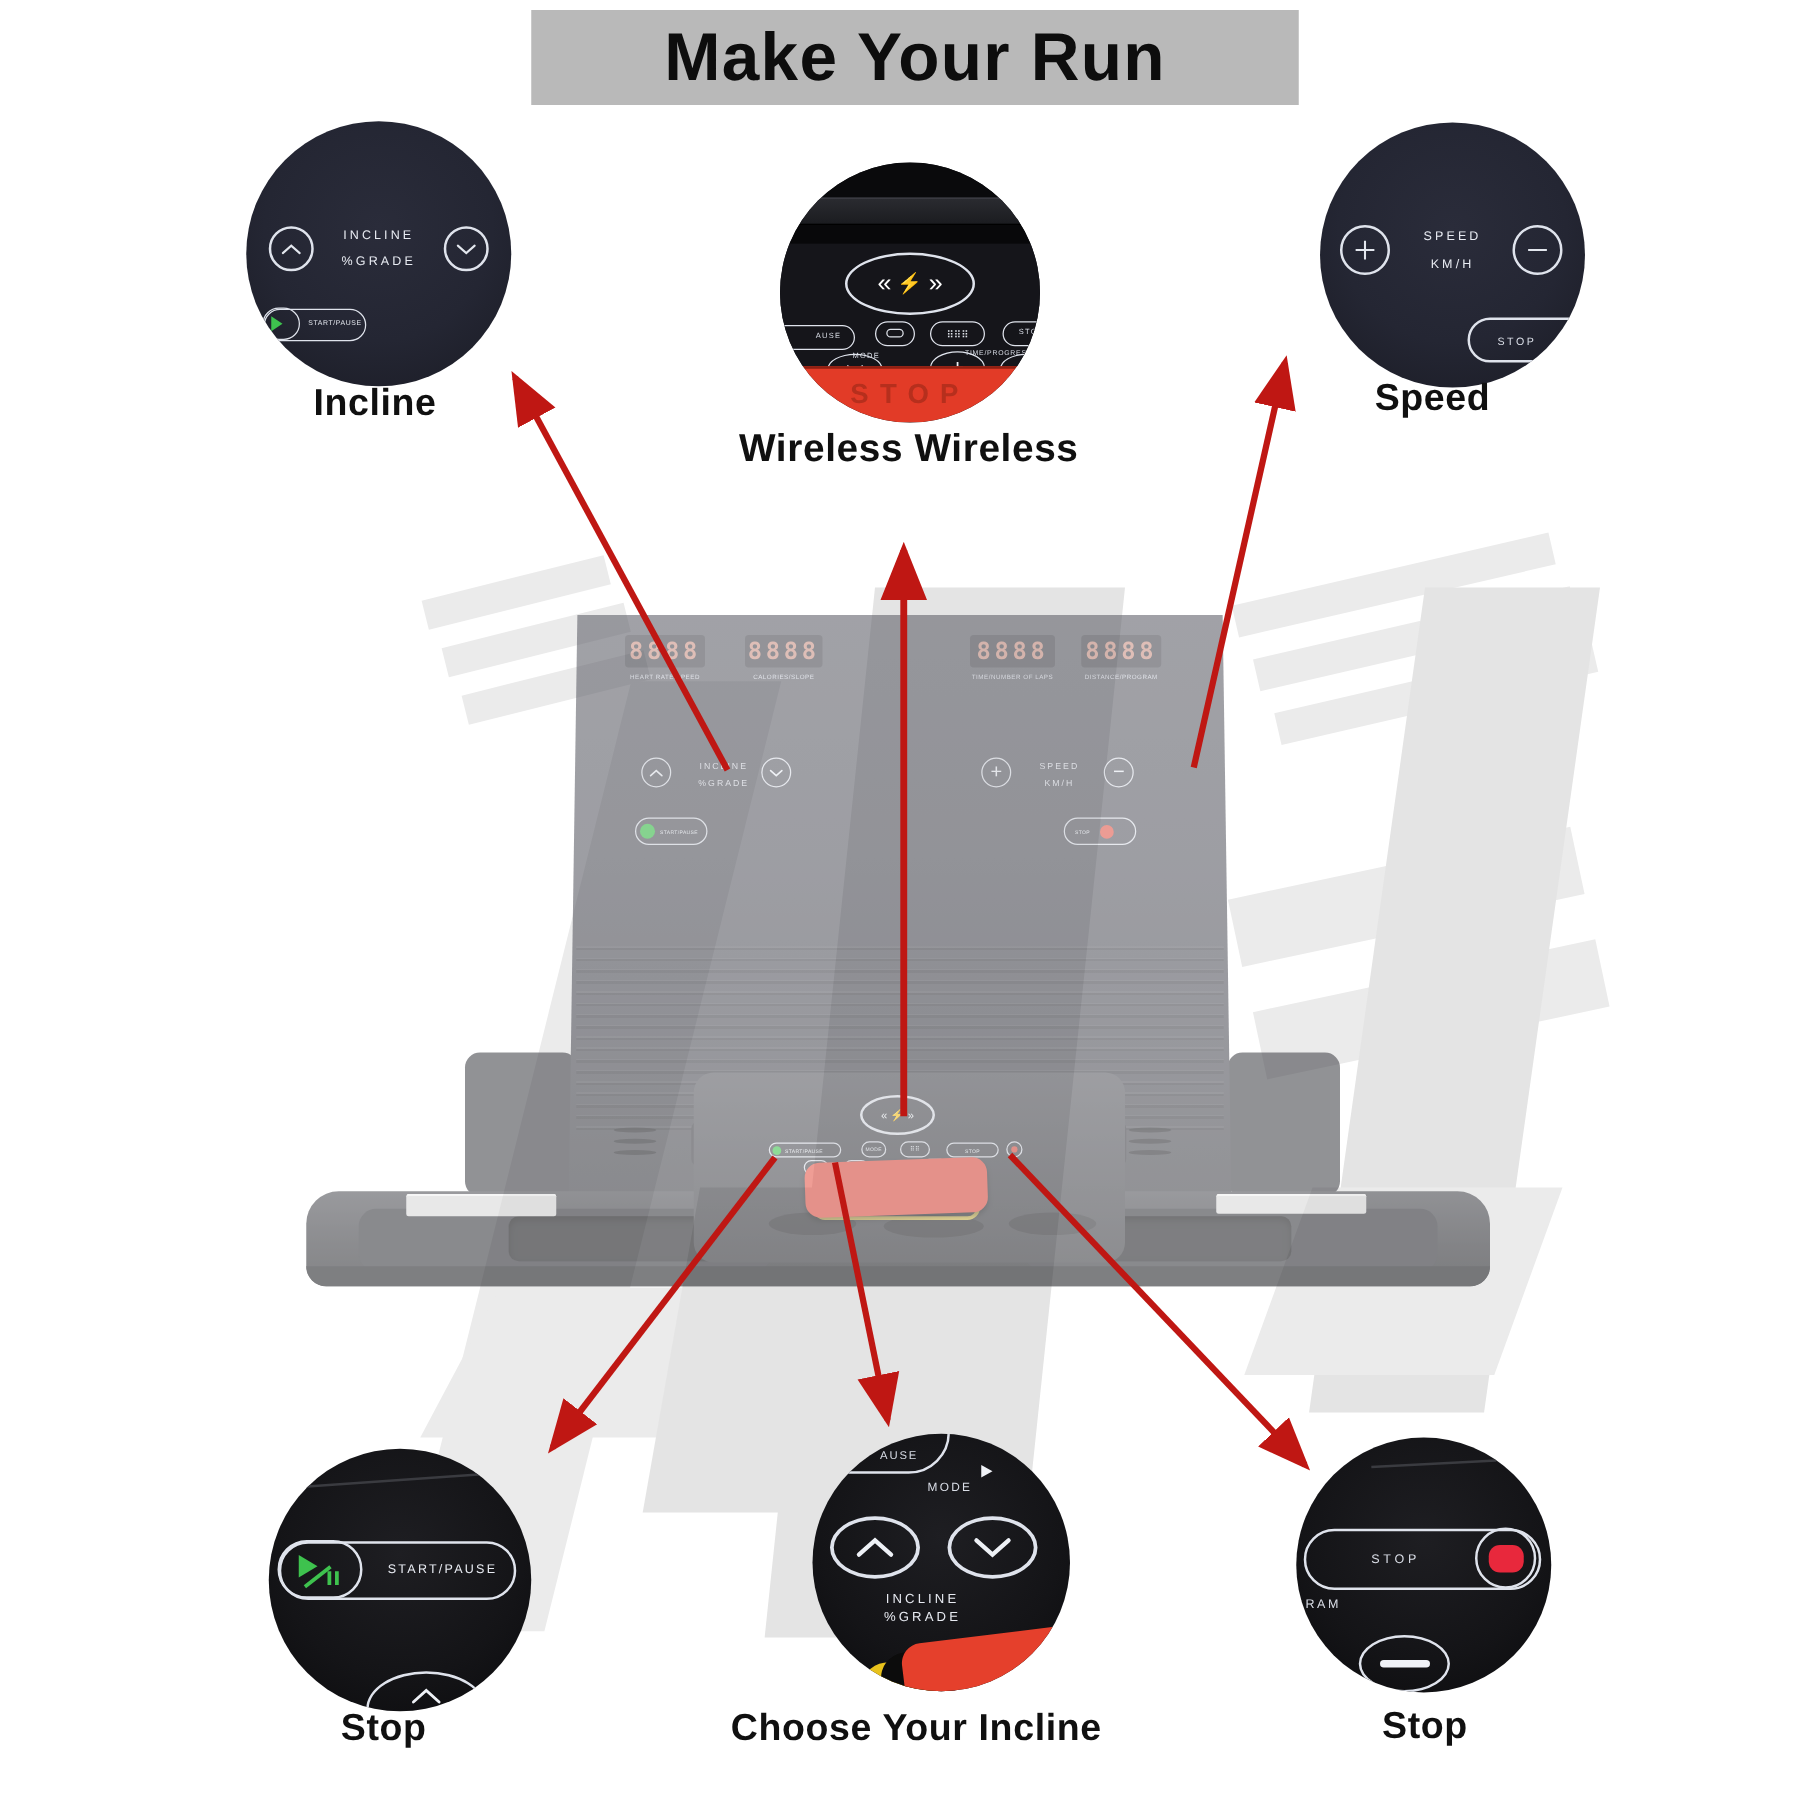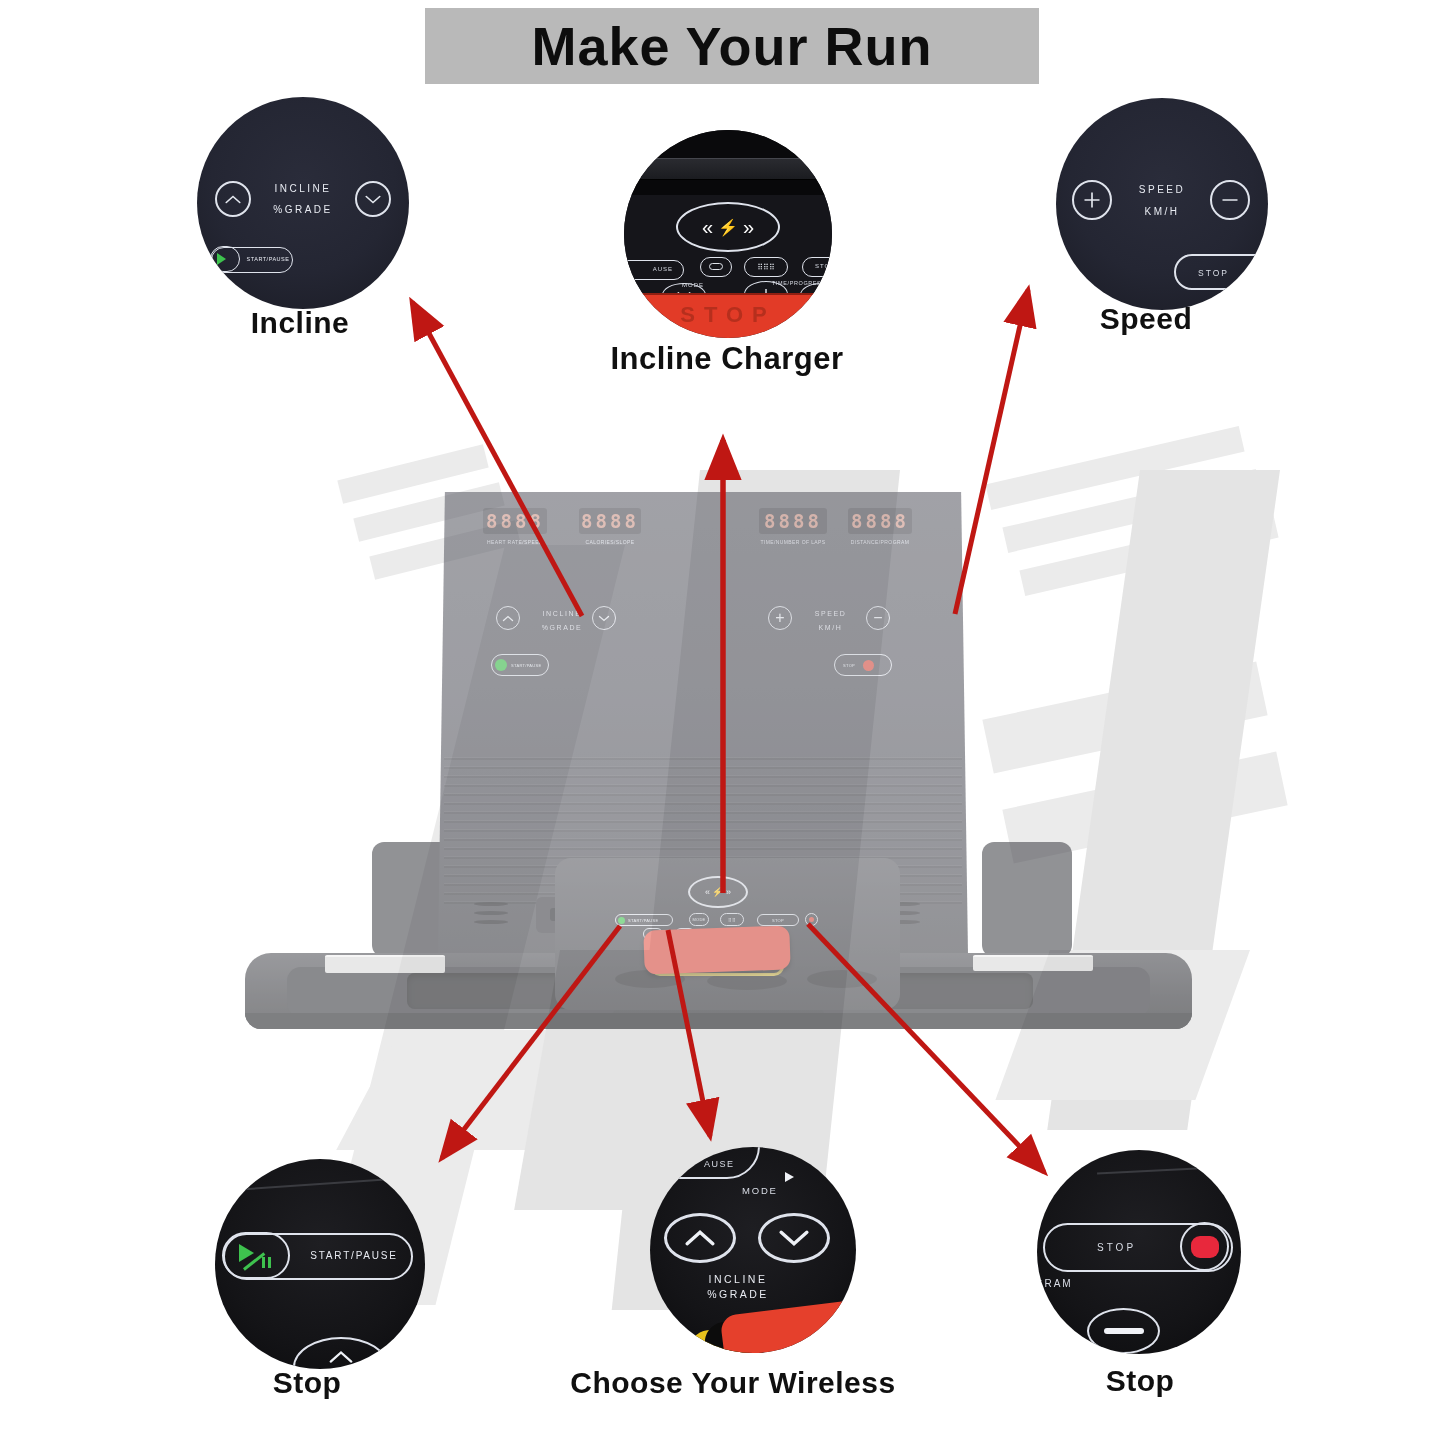--- a/index.html
+++ b/index.html
@@ -19,21 +19,21 @@
   .wm{position:absolute;background:var(--watermark-gray);z-index:1;}
   .wm.d{background:#e4e4e4;}
 
   
   .titlebar{left:425px;top:8px;width:614px;height:76px;background:var(--title-bar-bg);
     z-index:8;display:flex;align-items:center;justify-content:center;}
   .titlebar span{font-size:54px;font-weight:bold;letter-spacing:1px;color:var(--title-text);}
 
   
   .console{left:0;top:0;width:1445px;height:1445px;z-index:2;opacity:.58;}
-  .panel{left:438px;top:492px;width:530px;height:462px;
+  .panel{left:455px;top:492px;width:530px;height:462px;
     background:linear-gradient(180deg,#5e5f68 0%,#585962 42%,#50515a 70%,#45464c 100%);
     clip-path:polygon(1.3% 0,98.7% 0,100% 100%,0 100%);}
   .led{background:rgba(28,28,34,.35);border-radius:3px;display:flex;align-items:center;justify-content:center;}
   .led span{font-family:"DejaVu Sans Mono",monospace;font-weight:bold;font-size:19px;
     letter-spacing:3px;color:var(--led-red);opacity:.9;}
   .ledlabel{font-size:5px;color:#ccd0da;text-align:center;letter-spacing:.4px;white-space:nowrap;}
   .obtn{border:1.4px solid #d6dae3;border-radius:50%;display:flex;align-items:center;
     justify-content:center;color:#e3e7ee;}
   .ovalbtn{border:1.4px solid #d6dae3;border-radius:999px;display:flex;align-items:center;
     justify-content:center;color:#e3e7ee;}
@@ -289,21 +289,21 @@
       <svg width="16" height="9" viewBox="0 0 24 14">
           <polyline points="3,3 12,11 21,3" fill="none" stroke="currentColor" stroke-width="2.4" stroke-linecap="round"></polyline>
         </svg>
       </div>
     <div class="cooval" style="left:120px;top:151px;width:44px;height:26px;border-width:1.8px;font-size:18px;">+</div>
     <div class="cooval" style="left:176px;top:153px;width:42px;height:24px;border-width:1.8px;font-size:18px;">−</div>
     <div class="tinytext" style="left:160px;top:179px;font-size:5px;color:#e8584a;letter-spacing:.6px;">SPEED</div>
     <div class="band" style="top:163px;height:45px;background:var(--stop-red-band);border-top:2px solid #8f1f12;"></div>
     <div class="ltext abs" style="left:24px;top:172px;width:160px;font-size:22px;font-weight:bold;letter-spacing:9px;color:#b62f1d;">STOP</div>
   </div>
-  <div class="label" style="left:560px;top:341px;width:334px;font-size:31px;">Incline Charger</div>
+  <div class="label" style="left:560px;top:341px;width:334px;font-size:31px;">Wireless Wireless</div>
 
   <div class="callout navy" style="left:1056px;top:98px;width:212px;height:212px;">
     <div class="cobtn" style="left:16px;top:82px;width:40px;height:40px;font-size:30px;font-weight:200;">
       <svg width="20" height="20" viewBox="0 0 24 24">
           <path d="M12 3v18M3 12h18" stroke="#e3e7ee" stroke-width="2" fill="none"></path>
         </svg>
       </div>
     <div class="ltext abs" style="left:58px;top:86px;width:96px;font-size:10px;">SPEED</div>
     <div class="ltext abs" style="left:58px;top:108px;width:96px;font-size:10px;">KM/H</div>
     <div class="cobtn" style="left:154px;top:82px;width:40px;height:40px;">
@@ -356,21 +356,21 @@
         </svg>
       </div>
     <div class="ltext abs" style="left:28px;top:126px;width:120px;font-size:10.5px;">INCLINE</div>
     <div class="ltext abs" style="left:28px;top:141px;width:120px;font-size:10.5px;">%GRADE</div>
     <div class="abs" style="left:40px;top:160px;width:220px;height:80px;transform:rotate(-7deg);">
       <div class="abs" style="left:0;top:12px;width:58px;height:60px;border-radius:20px;background:#e8c21c;"></div>
       <div class="abs" style="left:16px;top:6px;width:58px;height:66px;border-radius:20px;background:#0c0c0c;"></div>
       <div class="abs" style="left:34px;top:0;width:190px;height:76px;border-radius:16px;background:#e5402c;"></div>
     </div>
   </div>
-  <div class="label" style="left:533px;top:1366px;width:400px;">Choose Your Wireless</div>
+  <div class="label" style="left:533px;top:1366px;width:400px;">Choose Your Incline</div>
 
   <div class="callout black" style="left:1037px;top:1150px;width:204px;height:204px;">
     <div class="abs" style="left:60px;top:20px;width:100px;height:2px;background:#3a3b40;transform:rotate(-3deg);"></div>
     <div class="copill" style="left:6px;top:73px;width:190px;height:49px;border-width:2.6px;">
       <span class="tinytext" style="left:52px;top:17px;font-size:10px;letter-spacing:3px;">STOP</span>
       <div class="cobtn" style="left:135px;top:-2.6px;width:49px;height:49px;border-width:2.6px;">
         <i style="width:28px;height:22px;border-radius:9px;background:var(--stop-dot-red);display:block;"></i>
         </div>
     </div>
     <div class="tinytext" style="left:-30px;top:128px;font-size:10px;letter-spacing:2px;">PROGRAM</div>

